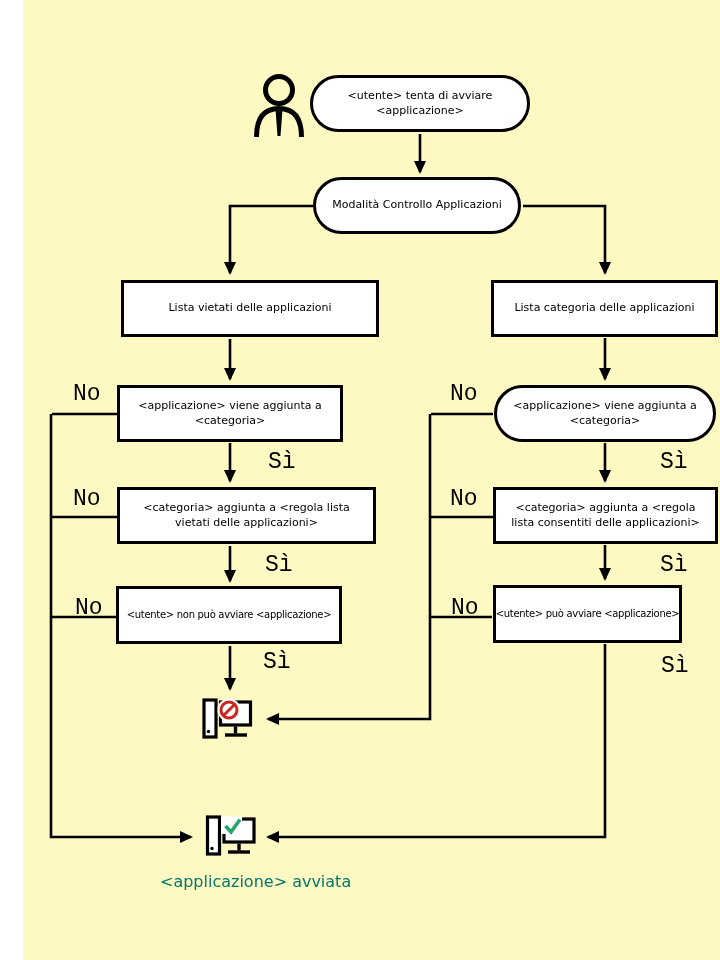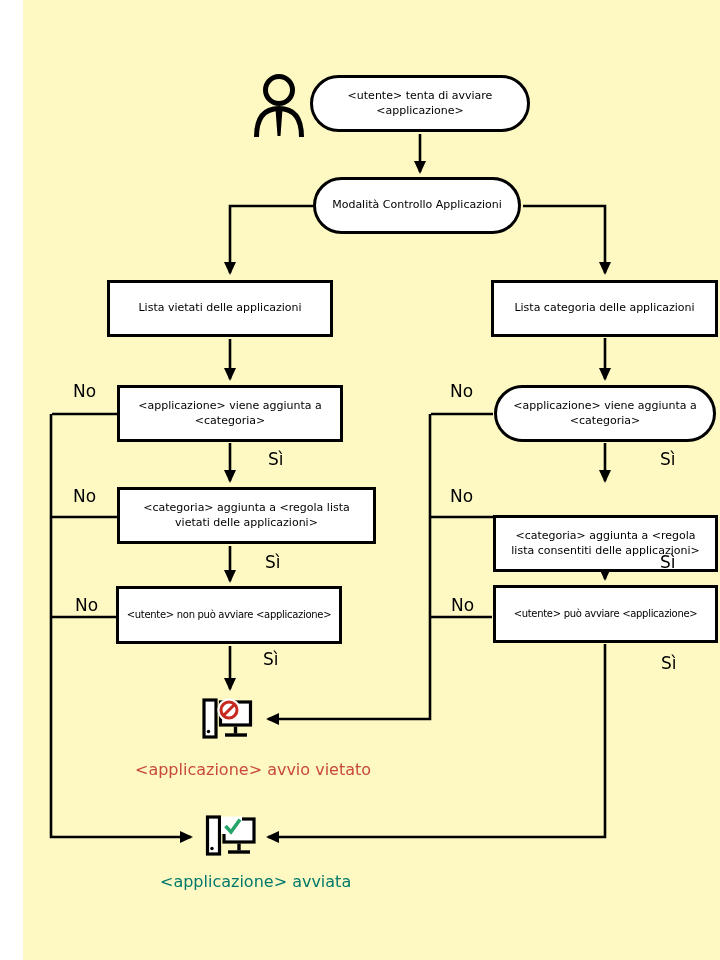--- a/index.html
+++ b/index.html
@@ -5,21 +5,21 @@
   html,body{margin:0;padding:0;background:#ffffff;}
   .canvas{position:relative;width:720px;height:960px;background:#fef9c3;
           font-family:"DejaVu Sans",sans-serif;color:#000;overflow:hidden;margin-left:23px;}
   .wires{position:absolute;left:0;top:0;width:720px;height:960px;}
   .node{position:absolute;box-sizing:border-box;border:3px solid #000;background:#fff;
         display:flex;align-items:center;justify-content:center;text-align:center;
         font-size:11px;line-height:1.35;padding:2px 10px;z-index:2;}
   .stadium{border-radius:29px;}
   .nowrap{white-space:nowrap;padding:2px 6px;text-align:right;}
   .tight{font-size:10px;letter-spacing:-0.3px;white-space:nowrap;padding:2px 2px;}
-  .lbl{position:absolute;font-size:17px;color:#000;z-index:2;}
+  .lbl{position:absolute;font-size:23px;color:#000;z-index:2;font-family:Liberation Mono, monospace;}
   .outcome{position:absolute;font-size:16px;z-index:2;white-space:nowrap;}
   .outcome.blocked{color:#c9493f;}
   .outcome.started{color:#00796b;text-align:center;}
 </style>
 </head>
 <body>
 
 <div class="canvas">
 
   <svg class="wires" width="720" height="960" viewBox="0 0 720 960">
@@ -83,46 +83,45 @@
         <rect x="198" y="816.5" width="21" height="17.5" fill="#fff"></rect>
         <polyline points="202.5,826 208,832 217,819.5" fill="none" stroke="#26a469" stroke-width="3.6"></polyline>
       </g>
     </g>
   </svg>
 
   <div class="node stadium" style="left:287px;top:75px;width:220px;height:57px">&lt;utente&gt; tenta di avviare &lt;applicazione&gt;</div>
 
   <div class="node stadium nowrap" style="left:290px;top:177px;width:208px;height:57px">Modalità Controllo Applicazioni</div>
 
-  <div class="node nowrap" style="left:84px;top:280px;width:226px;height:57px">Lista vietati delle applicazioni</div>
+  <div class="node nowrap" style="left:98px;top:280px;width:258px;height:57px">Lista vietati delle applicazioni</div>
 
   <div class="node nowrap" style="left:468px;top:280px;width:227px;height:57px">Lista categoria delle applicazioni</div>
 
   <div class="node" style="left:94px;top:385px;width:226px;height:57px">&lt;applicazione&gt; viene aggiunta a &lt;categoria&gt;</div>
 
   <div class="node stadium" style="left:471px;top:385px;width:222px;height:57px">&lt;applicazione&gt; viene aggiunta a &lt;categoria&gt;</div>
 
   <div class="node" style="left:94px;top:487px;width:259px;height:57px">&lt;categoria&gt; aggiunta a &lt;regola lista vietati delle applicazioni&gt;</div>
 
-  <div class="node" style="left:470px;top:515px;width:225px;height:57px">&lt;categoria&gt; aggiunta a &lt;regola lista consentiti delle applicazioni&gt;</div>
+  <div class="node" style="left:470px;top:487px;width:225px;height:57px">&lt;categoria&gt; aggiunta a &lt;regola lista consentiti delle applicazioni&gt;</div>
 
   <div class="node tight" style="left:93px;top:586px;width:226px;height:58px">&lt;utente&gt; non può avviare &lt;applicazione&gt;</div>
 
-  <div class="node tight" style="left:470px;top:585px;width:225px;height:58px">&lt;utente&gt; può avviare &lt;applicazione&gt;</div>
+  <div class="node tight" style="left:470px;top:585px;width:189px;height:58px">&lt;utente&gt; può avviare &lt;applicazione&gt;</div>
 
   <span class="lbl" style="left:50px;top:381px">No</span>
   <span class="lbl" style="left:427px;top:381px">No</span>
   <span class="lbl" style="left:50px;top:486px">No</span>
   <span class="lbl" style="left:427px;top:486px">No</span>
   <span class="lbl" style="left:52px;top:595px">No</span>
   <span class="lbl" style="left:428px;top:595px">No</span>
 
   <span class="lbl" style="left:245px;top:449px">Sì</span>
   <span class="lbl" style="left:637px;top:449px">Sì</span>
   <span class="lbl" style="left:242px;top:552px">Sì</span>
   <span class="lbl" style="left:637px;top:552px">Sì</span>
   <span class="lbl" style="left:240px;top:649px">Sì</span>
   <span class="lbl" style="left:638px;top:653px">Sì</span>
 
-  <div class="outcome blocked" style="left:112px;top:760px">&lt;applicazione&gt; avvio vietato</div>
   <div class="outcome started" style="left:137px;top:872px">&lt;applicazione&gt; avviata</div>
 
 </div>
 
 </body></html>

